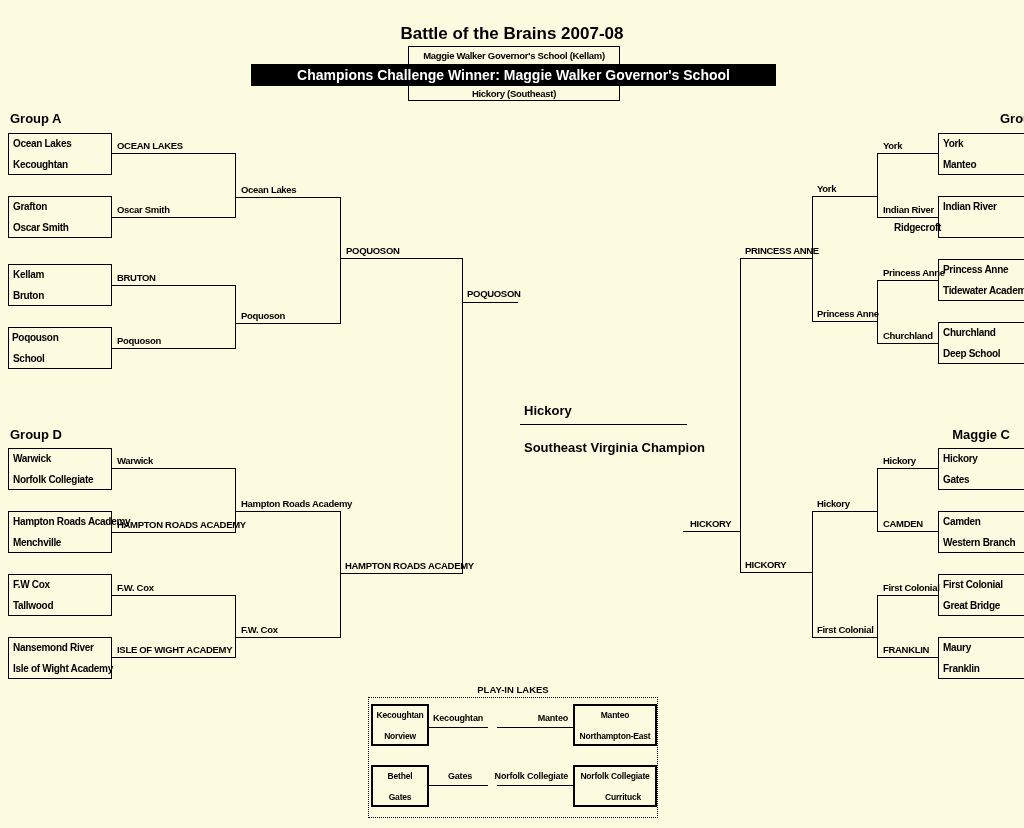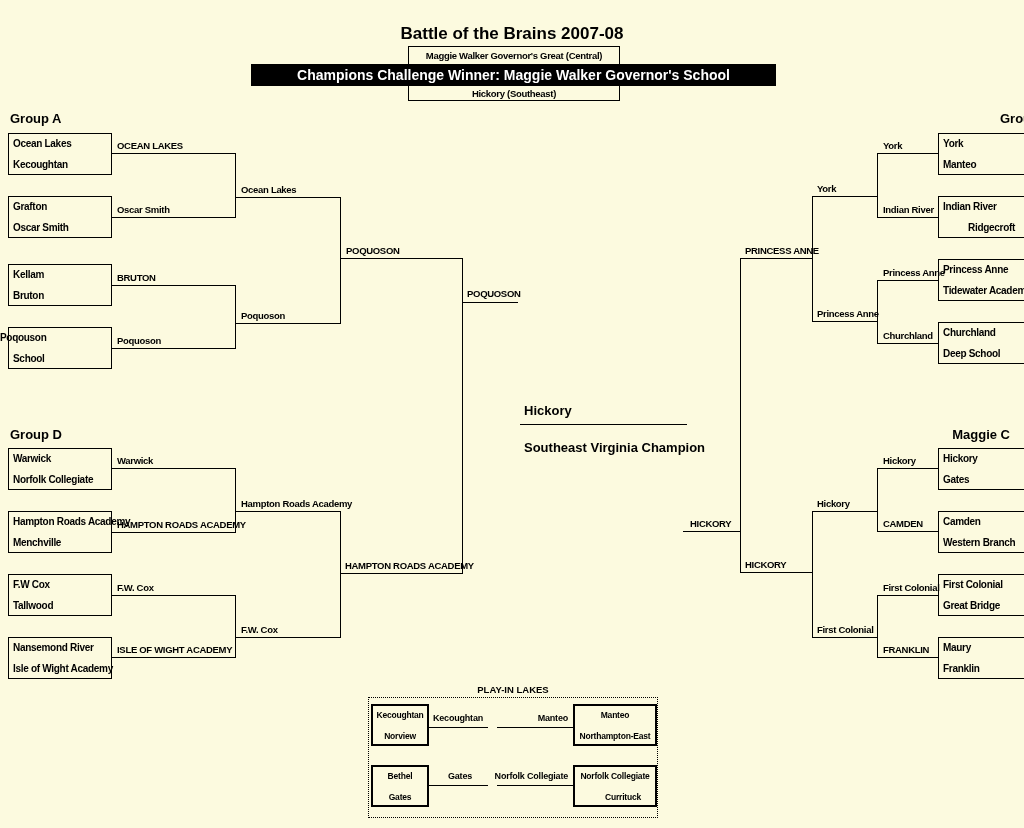--- a/index.html
+++ b/index.html
@@ -27,36 +27,36 @@
   .pw{position:absolute;font-size:9px;letter-spacing:-0.2px;white-space:nowrap;}
   .ar{text-align:right;}
 </style>
 </head>
 <body>
 
 <div id="screen">
 
   <div class="title">Battle of the Brains 2007-08</div>
   <div class="mwbox"></div>
-  <div class="sub" style="top:50px">Maggie Walker Governor's Great (Central)</div>
+  <div class="sub" style="top:50px">Maggie Walker Governor's School (Kellam)</div>
   <div class="banner">Champions Challenge Winner: Maggie Walker Governor's School</div>
   <div class="sub" style="top:88px">Hickory (Southeast)</div>
 
   <div class="g" style="left:10px;top:111px">Group A</div>
   <div class="mbox" style="left:8px;top:133px"></div>
   <div class="t" style="left:13px;top:138px">Ocean Lakes</div>
   <div class="t" style="left:13px;top:159px">Kecoughtan</div>
   <div class="mbox" style="left:8px;top:196px"></div>
   <div class="t" style="left:13px;top:201px">Grafton</div>
   <div class="t" style="left:13px;top:222px">Oscar Smith</div>
   <div class="mbox" style="left:8px;top:264px"></div>
   <div class="t" style="left:13px;top:269px">Kellam</div>
   <div class="t" style="left:13px;top:290px">Bruton</div>
   <div class="mbox" style="left:8px;top:327px"></div>
-  <div class="t" style="left:0;top:332px">Poqouson</div>
+  <div class="t" style="left:12px;top:332px">Poqouson</div>
   <div class="t" style="left:13px;top:353px">School</div>
   <div class="w" style="left:117px;top:140px">OCEAN LAKES</div>
   <div class="hl" style="left:112px;top:153px;width:123px"></div>
   <div class="w" style="left:117px;top:204px">Oscar Smith</div>
   <div class="hl" style="left:112px;top:217px;width:123px"></div>
   <div class="w" style="left:117px;top:272px">BRUTON</div>
   <div class="hl" style="left:112px;top:285px;width:123px"></div>
   <div class="w" style="left:117px;top:335px">Poquoson</div>
   <div class="hl" style="left:112px;top:348px;width:123px"></div>
   <div class="vl" style="left:235px;top:153px;height:65px"></div>
@@ -107,21 +107,21 @@
   <div class="champ">Hickory</div>
   <div class="hl" style="left:520px;top:424px;width:167px"></div>
   <div class="caption">Southeast Virginia Champion</div>
 
   <div class="gr" style="left:940px;top:111px;width:112px">Group B</div>
   <div class="mbox rw" style="left:938px;top:133px"></div>
   <div class="t" style="left:943px;top:138px">York</div>
   <div class="t" style="left:943px;top:159px">Manteo</div>
   <div class="mbox rw" style="left:938px;top:196px"></div>
   <div class="t" style="left:943px;top:201px">Indian River</div>
-  <div class="t" style="left:968px;top:222px">Ridgecroft</div>
+  <div class="t" style="left:894px;top:222px">Ridgecroft</div>
   <div class="mbox rw" style="left:938px;top:259px"></div>
   <div class="t" style="left:943px;top:264px">Princess Anne</div>
   <div class="t" style="left:943px;top:285px">Tidewater Academy</div>
   <div class="mbox rw" style="left:938px;top:322px"></div>
   <div class="t" style="left:943px;top:327px">Churchland</div>
   <div class="t" style="left:943px;top:348px">Deep School</div>
   <div class="w" style="left:883px;top:140px">York</div>
   <div class="hl" style="left:877px;top:153px;width:61px"></div>
   <div class="w" style="left:883px;top:204px">Indian River</div>
   <div class="hl" style="left:877px;top:217px;width:61px"></div>

